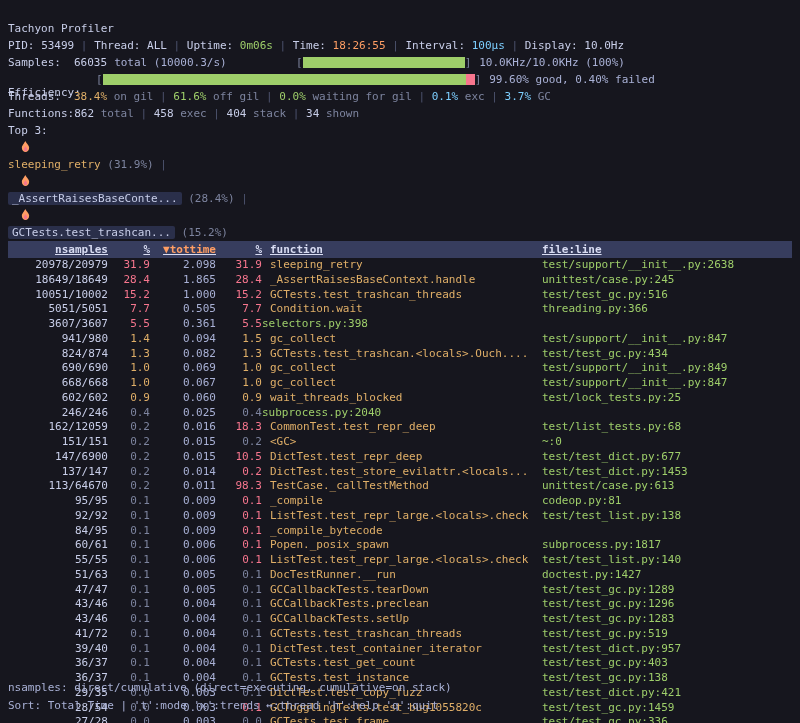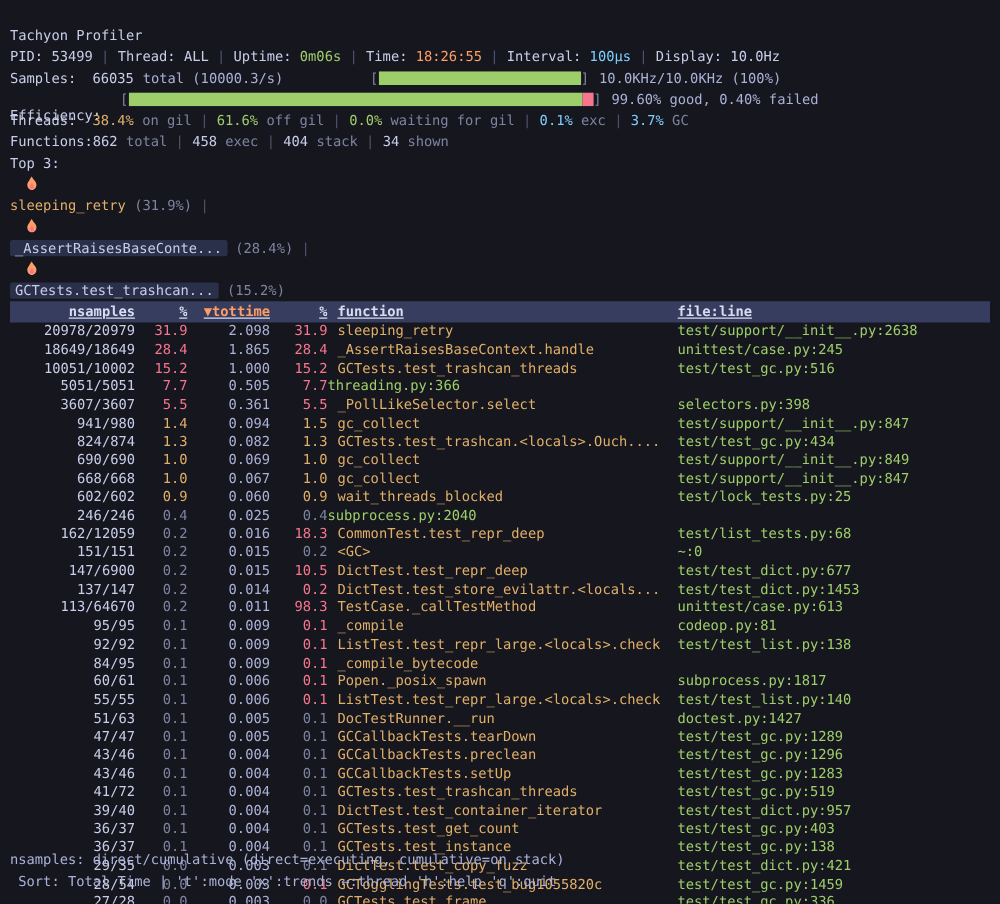--- a/index.html
+++ b/index.html
@@ -7,21 +7,21 @@
   .screen{
     width:800px;height:723px;position:relative;overflow:hidden;
     background:var(--bg);color:var(--fg);
     font-family:"DejaVu Sans Mono","Liberation Mono",monospace;
     font-size:11px;padding:20px 8px;
   }
   .line{line-height:17px;white-space:pre;}
   .flex-line{display:flex;align-items:center;height:17px;white-space:pre;}
   .line-label{display:inline-block;min-width:66px;color:var(--bright);}
   .eff-label{display:inline-block;min-width:88px;color:var(--bright);margin-top:26px;}
-  .c-fg{color:var(--fg);text-align:center;} .c-bright{color:var(--bright);} .c-muted{color:var(--muted);}
+  .c-fg{color:var(--fg);} .c-bright{color:var(--bright);} .c-muted{color:var(--muted);}
   .c-dim{color:var(--dim);} .c-green{color:var(--green);} .c-yellow{color:var(--yellow);}
   .c-orange{color:var(--orange);} .c-red{color:var(--red);} .c-cyan{color:var(--cyan);}
   .samples-text{display:inline-block;width:288px;flex:none;}
   .samples-detail{margin-left:7px;}
   .bracket::before{content:"[";color:var(--muted);}
   .bracket.close::before{content:"]";color:var(--muted);}
   .bar{display:inline-flex;height:11px;background:var(--barTrack);overflow:hidden;flex:none;}
   .fill{height:100%;background:var(--green);}
   .fill.fail{background:var(--red);}
   .after-text{margin-left:8px;}
@@ -114,28 +114,28 @@
         <div class="cell r c-fg">1.000</div>
         <div class="cell r c-red">15.2</div>
         <div class="cell fncell c-yellow">GCTests.test_trashcan_threads</div>
         <div class="cell c-green">test/test_gc.py:516</div>
       </div>
       <div class="trow">
         <div class="cell r c-bright">5051/5051</div>
         <div class="cell r c-red">7.7</div>
         <div class="cell r c-fg">0.505</div>
         <div class="cell r c-red">7.7</div>
+        <div class="cell fncell c-yellow">Condition.wait</div>
         <div class="cell c-green">threading.py:366</div>
       </div>
       <div class="trow">
         <div class="cell r c-bright">3607/3607</div>
         <div class="cell r c-red">5.5</div>
         <div class="cell r c-fg">0.361</div>
         <div class="cell r c-red">5.5</div>
-        <div class="cell fncell c-yellow">_PollLikeSelector.select</div>
         <div class="cell c-green">selectors.py:398</div>
       </div>
       <div class="trow">
         <div class="cell r c-bright">941/980</div>
         <div class="cell r c-yellow">1.4</div>
         <div class="cell r c-fg">0.094</div>
         <div class="cell r c-yellow">1.5</div>
         <div class="cell fncell c-yellow">gc_collect</div>
         <div class="cell c-green">test/support/__init__.py:847</div>
       </div>

